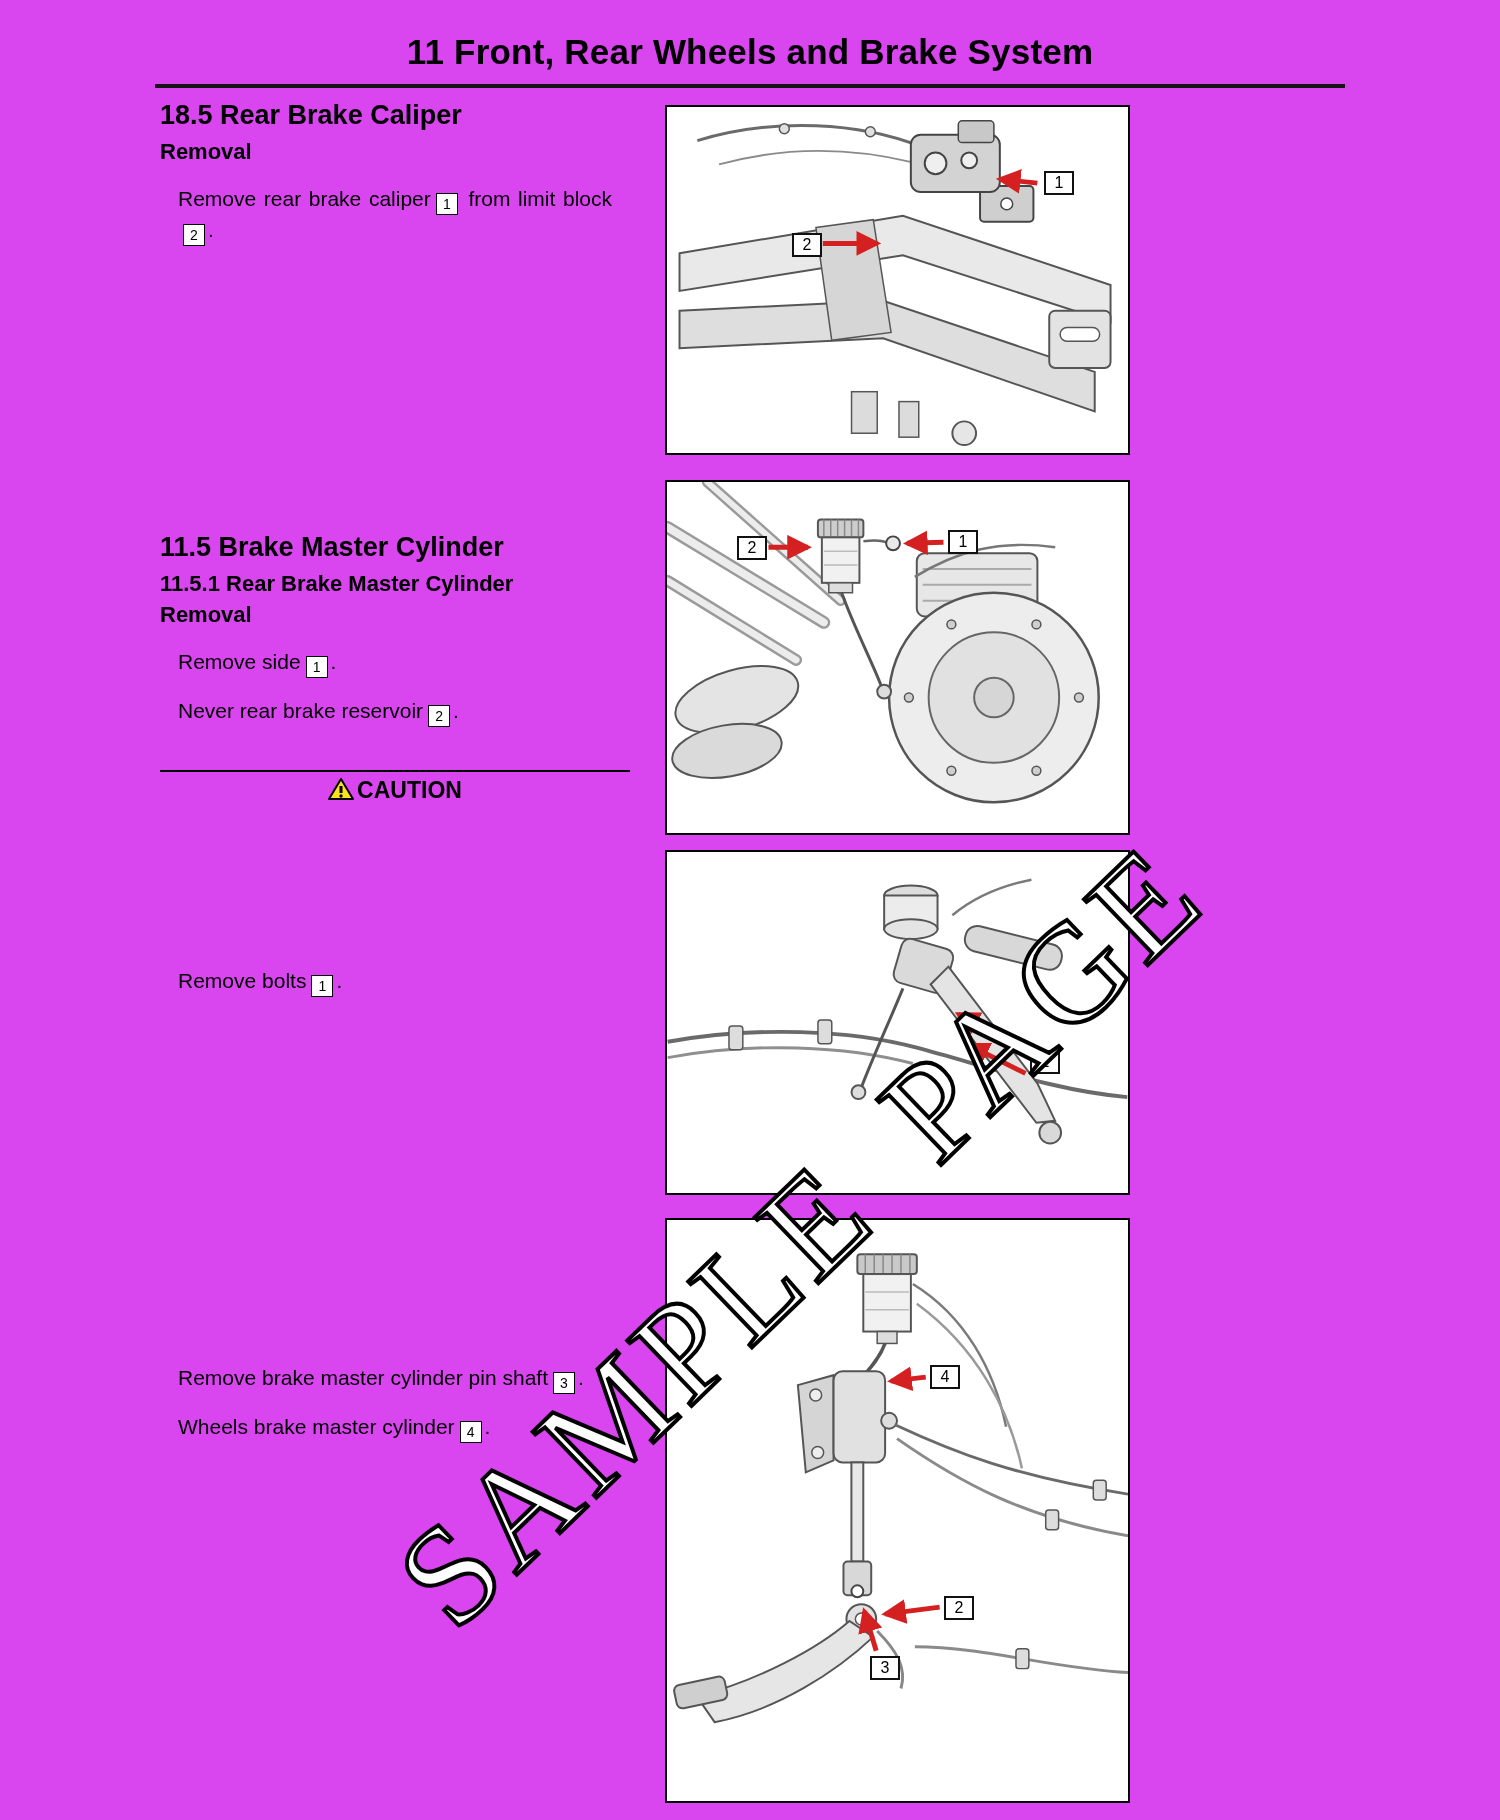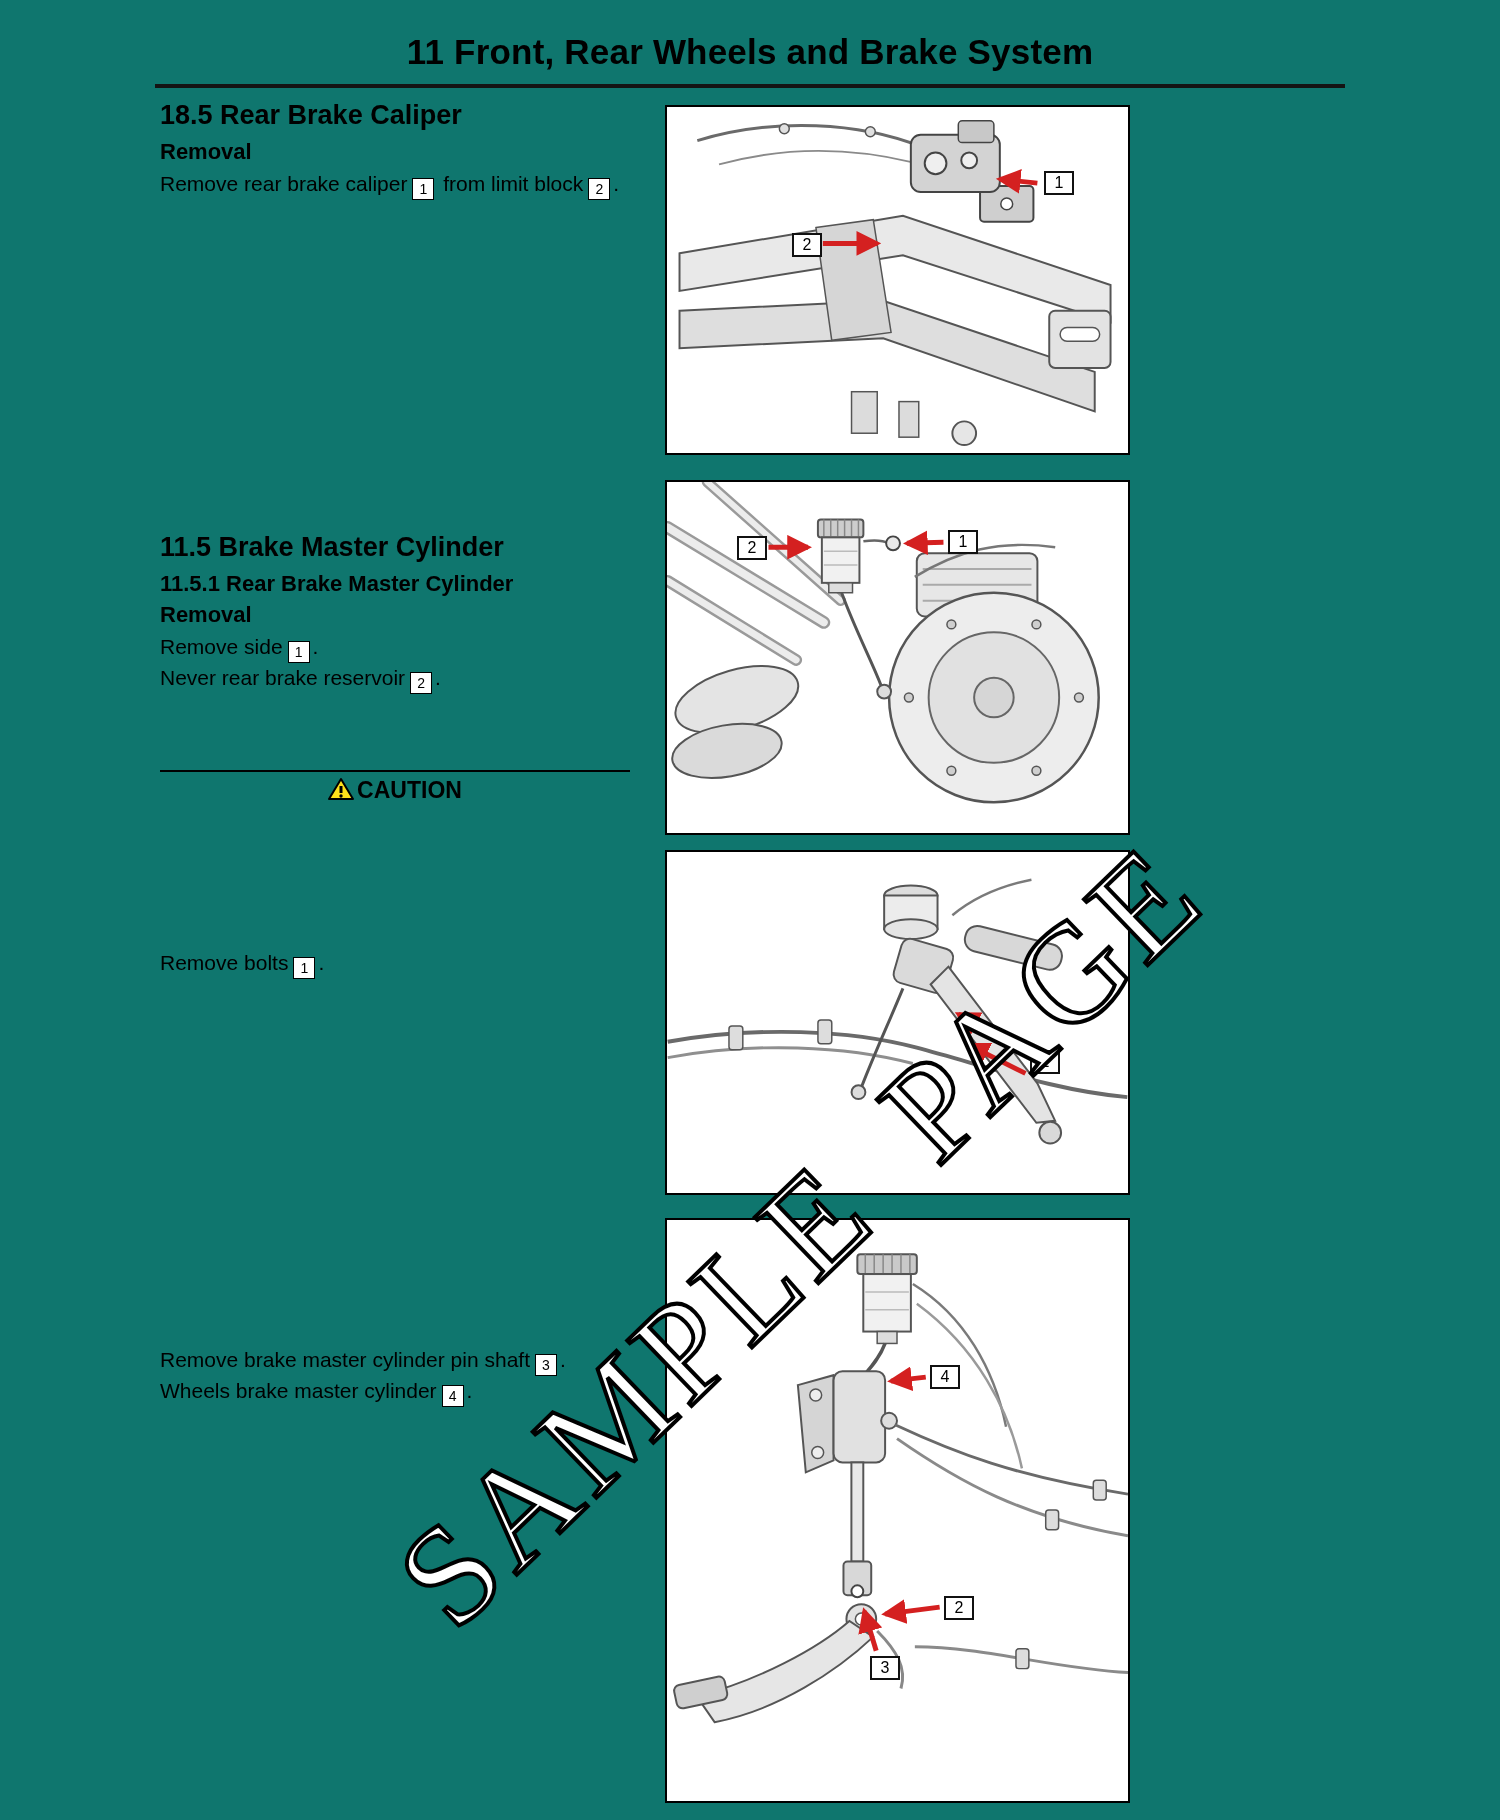--- a/index.html
+++ b/index.html
@@ -1,25 +1,25 @@
 <!DOCTYPE html>
 <html><head>
 <meta charset="utf-8">
 <style>
   html,body{margin:0;padding:0;background:#ffffff;}
   .page{
-    position:relative;width:1500px;height:1820px;background:#0f766e;
+    position:relative;width:1500px;height:1820px;background:#d946ef;
     font-family:"Liberation Sans", sans-serif;color:#000;overflow:hidden;
   }
   .abs{position:absolute;}
   .page-title{font-size:35px;font-weight:bold;margin:0;text-align:center;letter-spacing:0.2px;}
   .header-rule{background:#141414;height:4px;}
   .sec-title{font-size:27px;font-weight:bold;margin:0 0 7px 0;line-height:31px;}
   .sub-title{font-size:22px;font-weight:bold;margin:0 0 3px 0;line-height:28px;}
-  .body-text{font-size:21px;line-height:29px;margin:0;}
+  .body-text{font-size:21px;line-height:29px;margin:18px;}
   .just{text-align:justify;}
   .refbox{
     display:inline-flex;align-items:center;justify-content:center;
     width:20px;height:20px;border:1.5px solid #000;background:#fff;
     font-size:14px;line-height:1;margin:0 3px 0 5px;vertical-align:-3px;
   }
   .figure{position:absolute;border:2px solid #000;background:#fff;box-sizing:border-box;}
   .figure svg{position:absolute;left:0;top:0;width:100%;height:100%;}
   .callout{
     position:absolute;width:30px;height:24px;background:#fff;border:2px solid #111;

